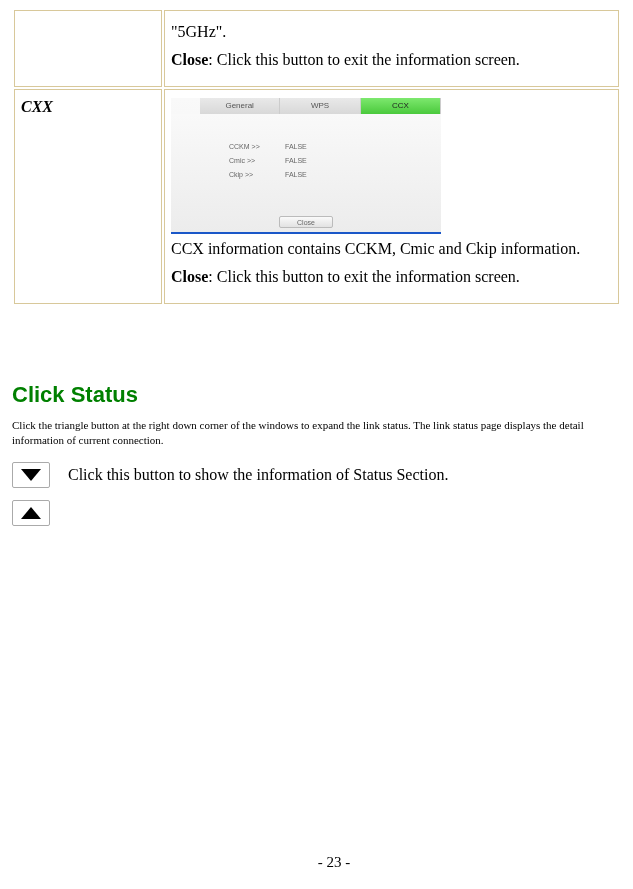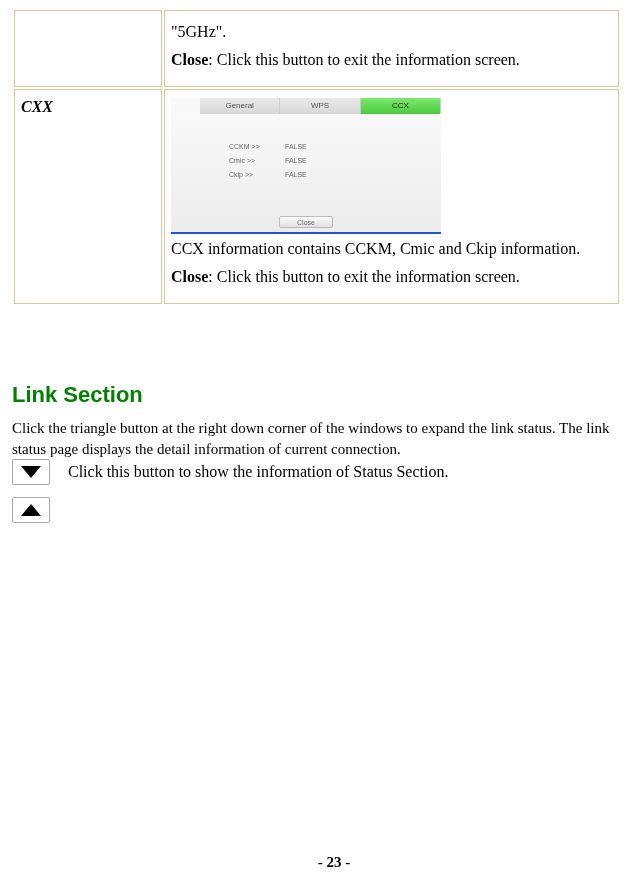--- a/index.html
+++ b/index.html
@@ -84,23 +84,23 @@
       border-radius: 2px;
     }
     h2.section-title {
       color: #008000;
       font-family: Arial, Helvetica, sans-serif;
       font-weight: bold;
       font-size: 22px;
       margin: 76px 0 10px 0;
     }
     p.body-text {
-      font-size: 15px;
+      font-size: 11px;
       line-height: 1.35;
-      margin-bottom: 0;
+      margin-bottom: 14px;
     }
     .icon-row {
       display: flex;
       align-items: flex-end;
       gap: 18px;
       margin-bottom: 12px;
     }
     .tri-btn {
       width: 38px;
       height: 26px;
@@ -115,21 +115,21 @@
     .icon-row span.desc {
       font-size: 16px;
       line-height: 26px;
     }
     .page-num {
       position: absolute;
       bottom: 18px;
       left: 0; right: 0;
       text-align: center;
       font-size: 15px;
-      font-weight: bold;
+      font-weight: normal;
       margin-left: 35px;
     }
   </style>
 </head>
 <body>
 
 <table class="doc-table">
   <tbody>
       <tr>
     <td class="left-col"></td>
@@ -171,21 +171,21 @@
 
       <p class="para justify">CCX information contains CCKM, Cmic and Ckip information.</p>
       <p class="para">
         <b class="close-label">Close</b><span>: Click this button to exit the information screen.</span>
       </p>
     </td>
   </tr>
 </tbody>
   </table>
 
-<h2 class="section-title">Link Section</h2>
+<h2 class="section-title">Click Status</h2>
 
 <p class="body-text">Click the triangle button at the right down corner of the windows to expand the link status. The link status page displays the detail information of current connection.</p>
 
 <div class="icon-row">
   <div class="tri-btn">
     <svg width="22" height="14" viewBox="0 0 22 14">
       <polygon points="1,1 21,1 11,13" fill="#000"></polygon>
     </svg>
   </div>
   <span class="desc">Click this button to show the information of Status Section.</span>

